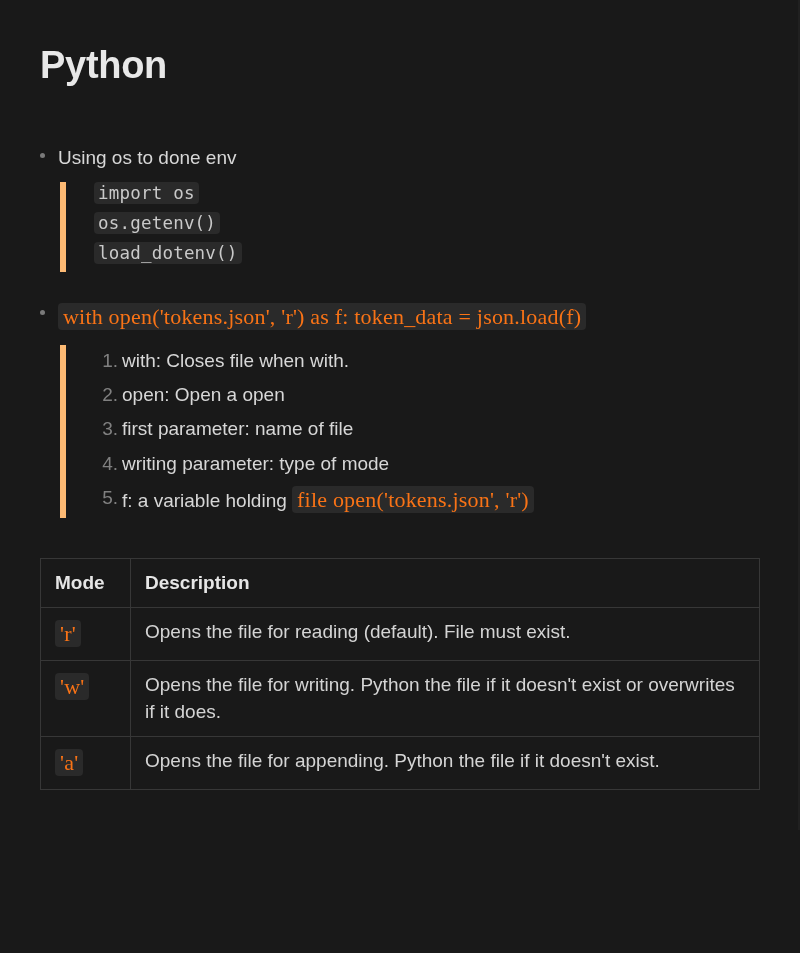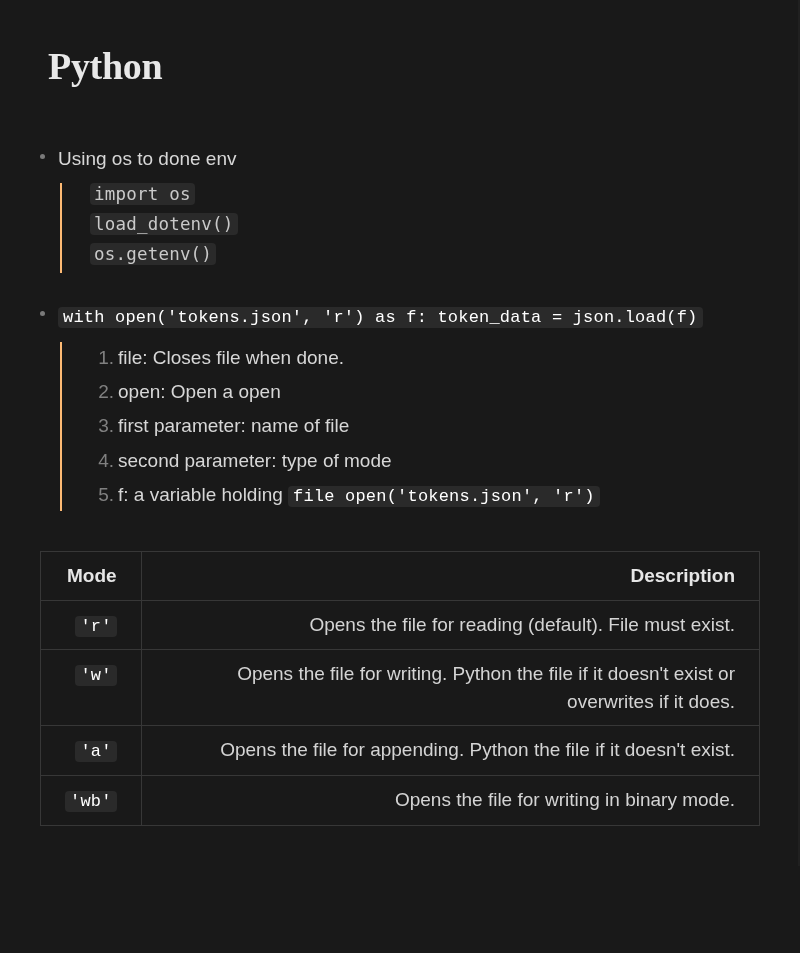--- a/index.html
+++ b/index.html
@@ -17,26 +17,25 @@
   }
   .right-rail {
     position: absolute;
     top: 0;
     right: 0;
     width: 2px;
     height: 100%;
     background: rgba(255,255,255,0.03);
   }
   h1 {
-    margin: 0 0 56px 8px;
+    margin: 0 0 56px 0;
     font-size: 38px;
     font-weight: 700;
     color: #e8e8e8;
     letter-spacing: -0.3px;
-    font-family: Liberation Serif, serif;
   }
   .bulleted {
     padding-left: 18px;
   }
   .bullet-item {
     position: relative;
     margin-bottom: 28px;
   }
   .bullet-item::before {
     content: "";
@@ -50,38 +49,38 @@
   }
   .bullet-head {
     font-size: 19px;
     color: #d7d7d7;
     line-height: 1.55;
   }
   .indented {
     margin-top: 10px;
     margin-left: 2px;
     padding-left: 28px;
-    border-left: 2px solid #fdba74;
+    border-left: 6px solid #fdba74;
   }
   .code-line {
     display: inline-block;
     font-family: ui-monospace, SFMono-Regular, Menlo, Consolas, monospace;
     font-size: 17.5px;
     background: #2a2a2a;
     color: #c9c9c9;
     padding: 1px 4px;
     border-radius: 4px;
     margin-bottom: 8px;
     letter-spacing: 0.2px;
   }
   .code-inline {
-    font-family: Liberation Mono, monospace;
-    font-size: 17px;
+    font-family: Liberation Serif, serif;
+    font-size: 22px;
     background: #2a2a2a;
-    color: #ffffff;
+    color: #f97316;
     padding: 1px 5px;
     border-radius: 4px;
     letter-spacing: 0.2px;
   }
   ol {
     margin: 6px 0 0 0;
     padding-left: 28px;
     counter-reset: li;
     list-style: none;
   }
@@ -101,22 +100,22 @@
     text-align: right;
     color: #808080;
   }
   table {
     width: 100%;
     border-collapse: collapse;
     margin-top: 40px;
     font-size: 19px;
   }
   th, td {
-    text-align: right;
-    padding: 10px 24px;
+    text-align: left;
+    padding: 10px 14px;
     border: 1px solid #373737;
     vertical-align: top;
     line-height: 1.45;
   }
   th {
     color: #e6e6e6;
     font-weight: 600;
     background: transparent;
   }
   td { color: #d4d4d4; }
@@ -134,35 +133,35 @@
   <h1>Python</h1>
 
   <div class="bulleted">
 
     <div class="bullet-item">
       <div class="bullet-head">
         <span>Using os to done env</span>
       </div>
       <div class="indented">
         <div><span class="code-line">import os</span></div>
+        <div><span class="code-line">os.getenv()</span></div>
         <div><span class="code-line">load_dotenv()</span></div>
-        <div><span class="code-line">os.getenv()</span></div>
       </div>
     </div>
 
     <div class="bullet-item">
       <div class="bullet-head">
         <span class="code-inline">with open('tokens.json', 'r') as f: token_data = json.load(f)</span>
       </div>
       <div class="indented">
         <ol>
-          <li><span>file: Closes file when done.</span></li>
+          <li><span>with: Closes file when with.</span></li>
           <li><span>open: Open a open</span></li>
           <li><span>first parameter: name of file</span></li>
-          <li><span>second parameter: type of mode</span></li>
+          <li><span>writing parameter: type of mode</span></li>
           <li>
             <span>f: a variable holding </span><span class="code-inline">file open('tokens.json', 'r')</span>
           </li>
         </ol>
       </div>
     </div>
 
   </div>
 
   <table>
@@ -178,20 +177,16 @@
         <td>Opens the file for reading (default). File must exist.</td>
       </tr>
       <tr>
         <td class="mode-cell"><span class="code-inline">'w'</span></td>
         <td>Opens the file for writing. Python the file if it doesn't exist or overwrites if it does.</td>
       </tr>
       <tr>
         <td class="mode-cell"><span class="code-inline">'a'</span></td>
         <td>Opens the file for appending. Python the file if it doesn't exist.</td>
       </tr>
-      <tr>
-        <td class="mode-cell"><span class="code-inline">'wb'</span></td>
-        <td>Opens the file for writing in binary mode.</td>
-      </tr>
     </tbody>
   </table>
 
 </div>
 
 </body></html>

